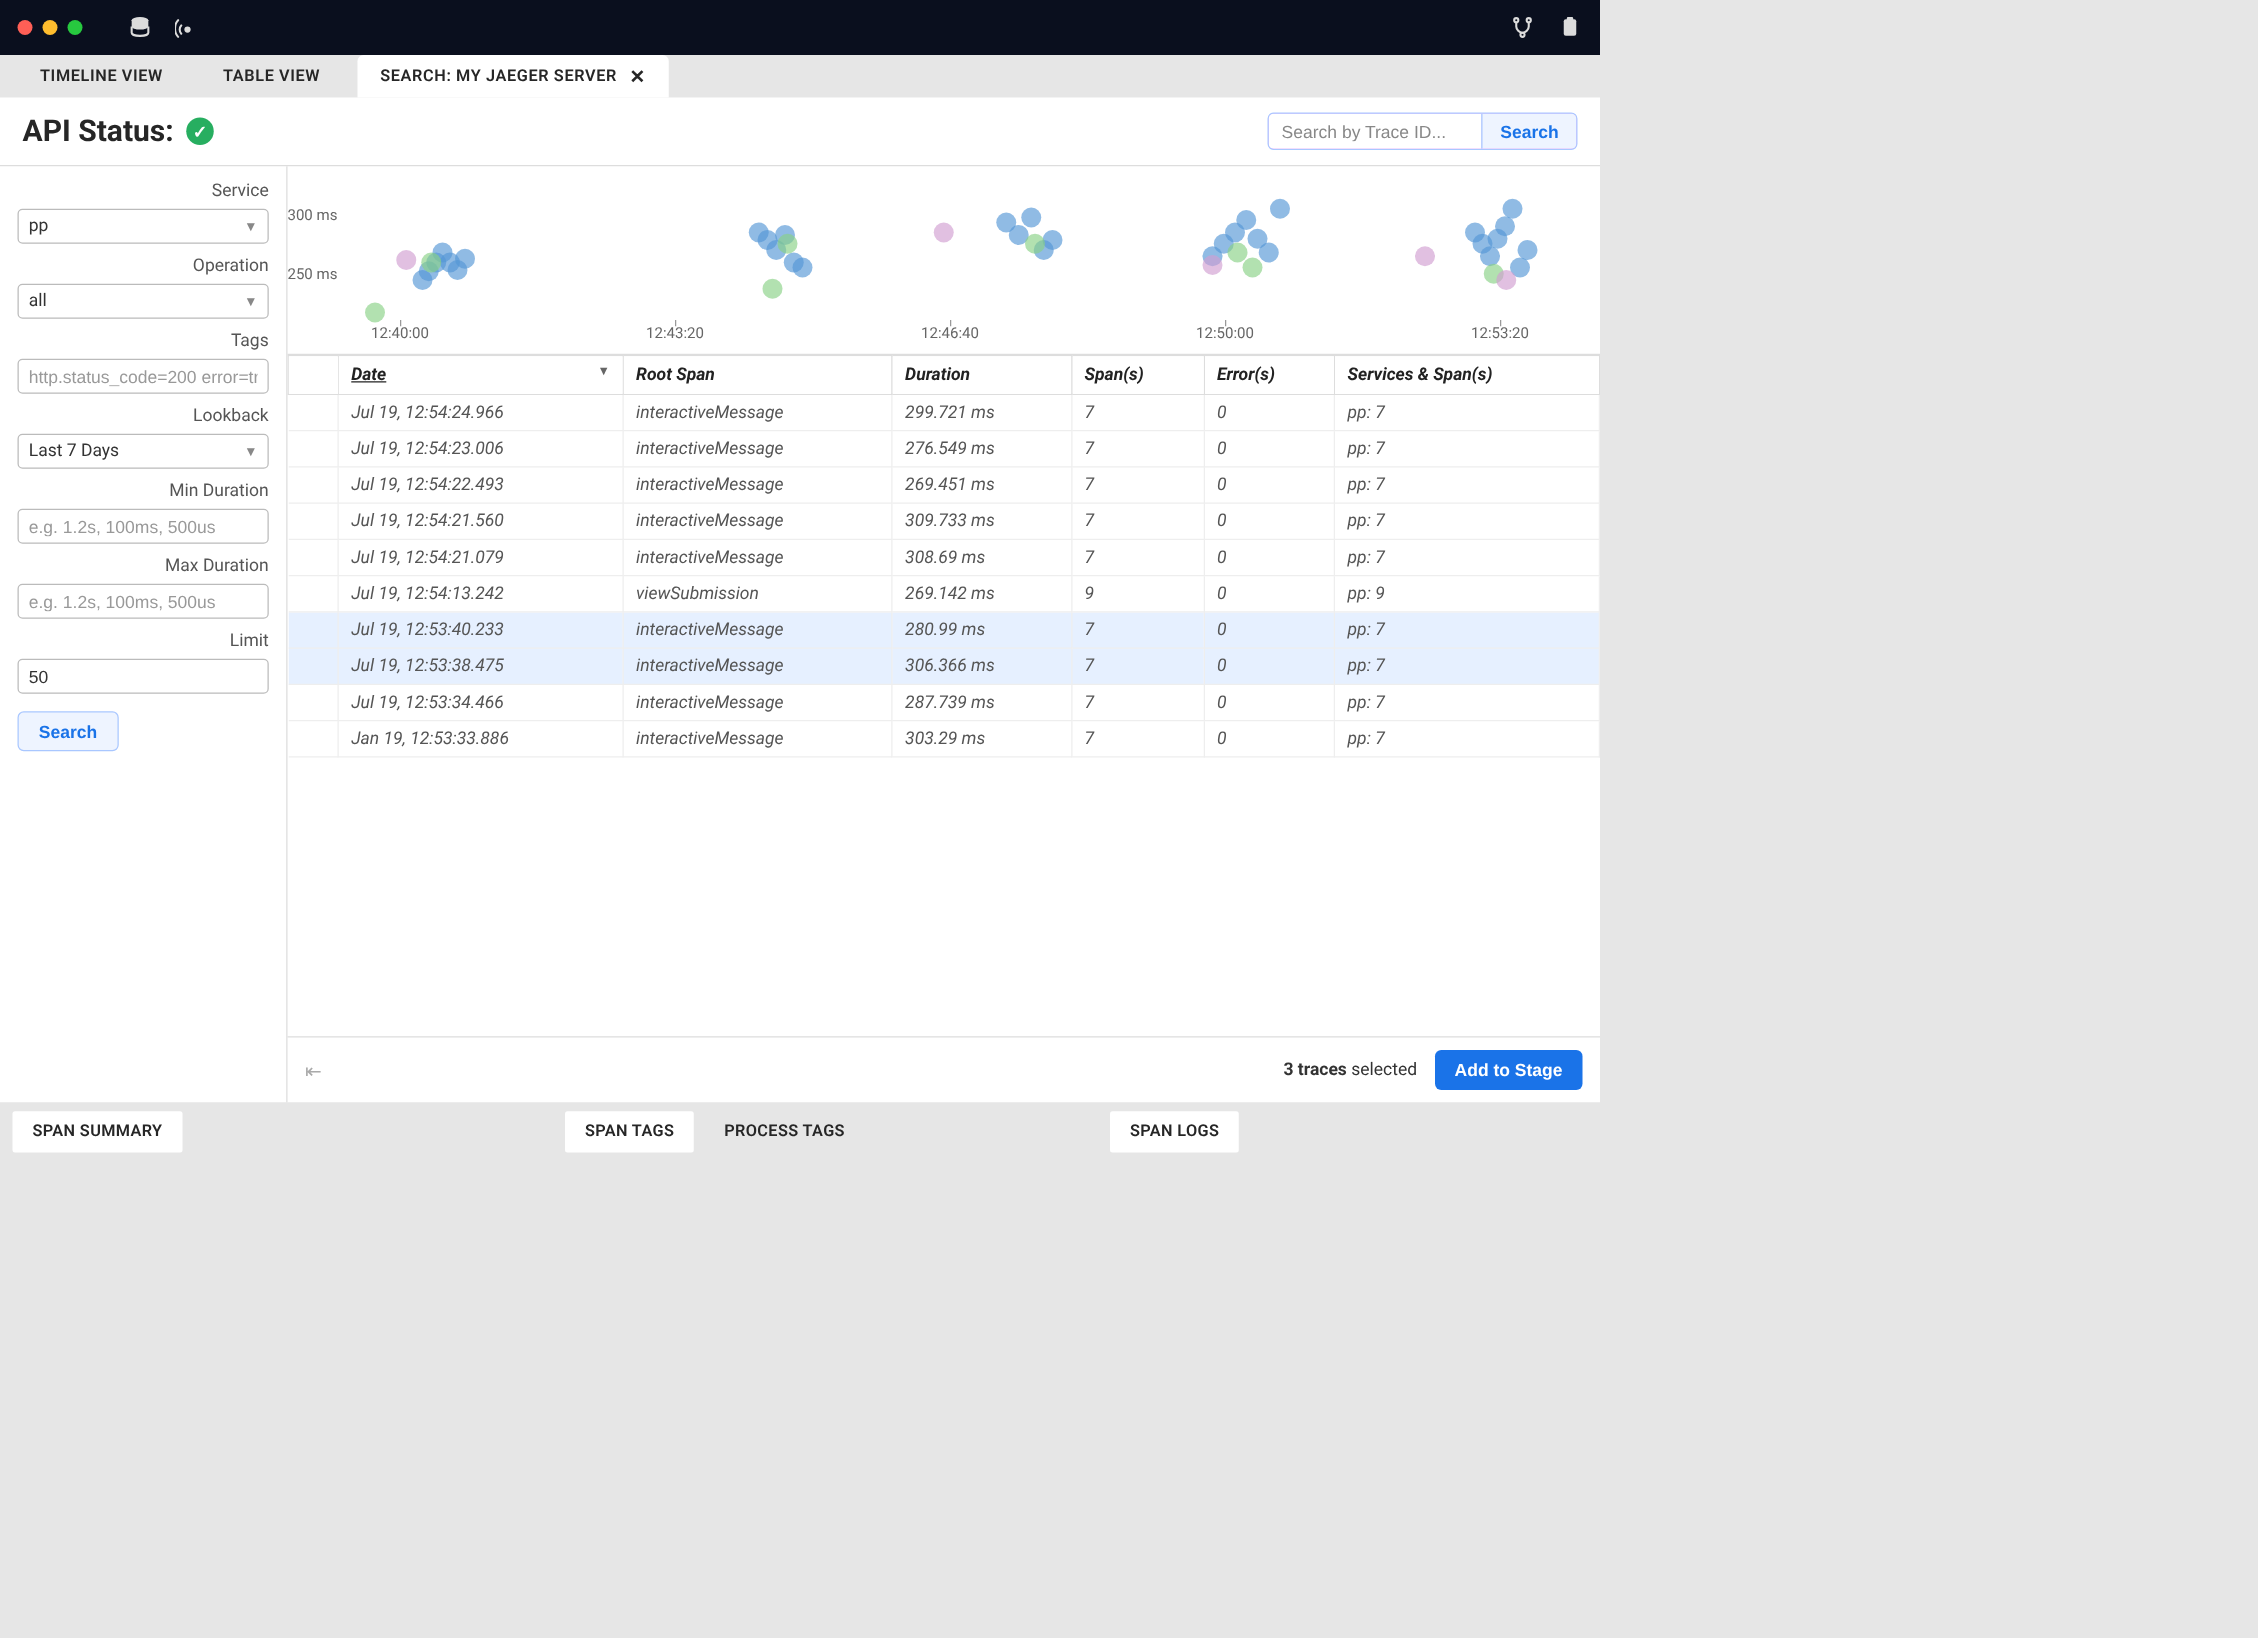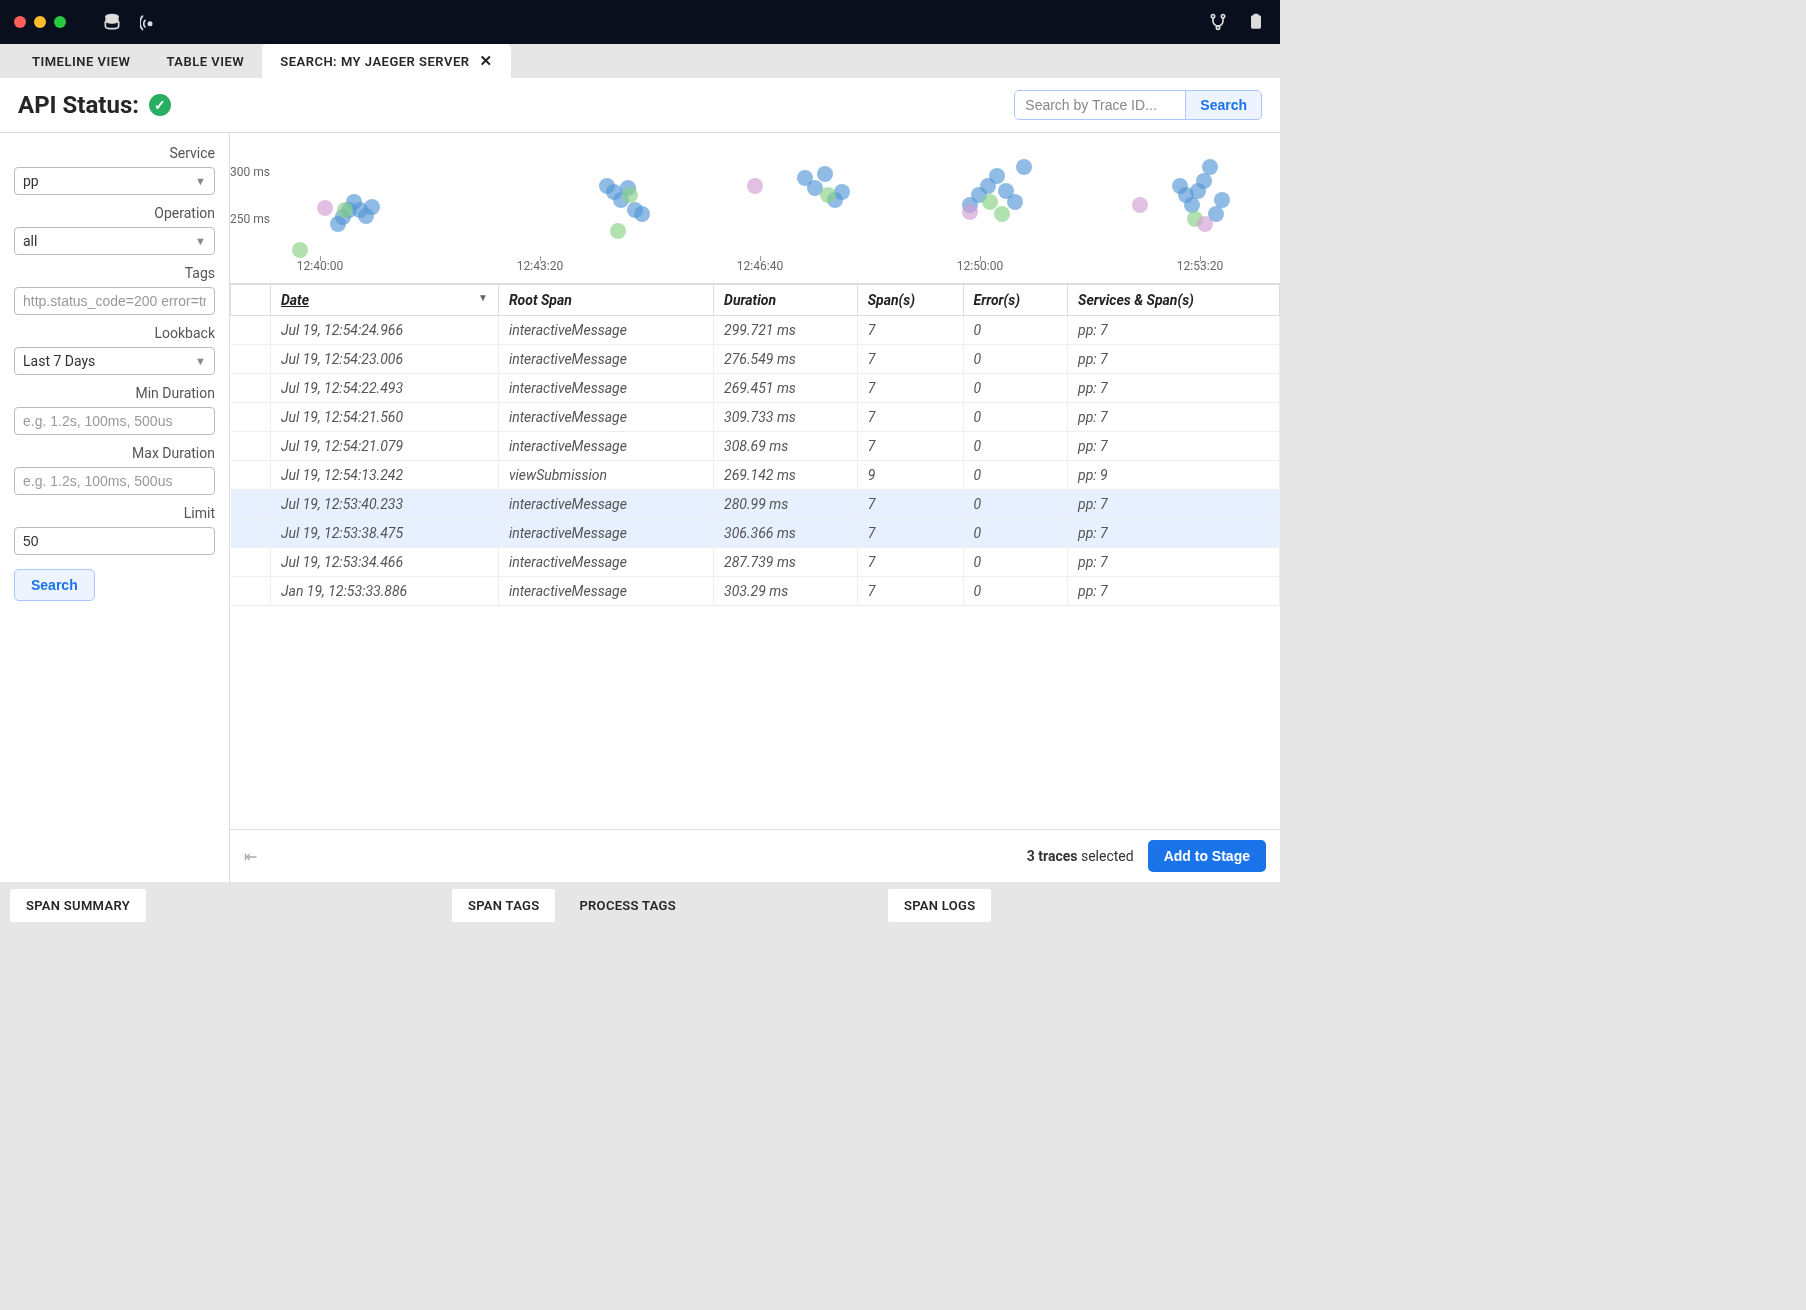--- a/index.html
+++ b/index.html
@@ -4,21 +4,21 @@
 <style>
 * { margin:0; padding:0; box-sizing:border-box; }
 body { font-family:-apple-system,BlinkMacSystemFont,"Segoe UI",Roboto,sans-serif; background:#e6e6e6; color:#262626; font-size:14px; overflow:hidden; }
 .app { width:1280px; height:928px; display:flex; flex-direction:column; background:#e6e6e6; }
 .titlebar { height:44px; background:#0a0f1e; display:flex; align-items:center; padding:0 14px; gap:18px; }
 .win-dots { display:flex; gap:8px; margin-right:18px; }
 .dot { width:12px; height:12px; border-radius:50%; }
 .dot.r{background:#ff5f56;} .dot.y{background:#ffbd2e;} .dot.g{background:#27c93f;}
 .tb-icon { width:20px; height:20px; color:#dcdcdc; display:flex; align-items:center; justify-content:center; }
 .tb-spacer { flex:1; }
-.tabstrip { height:34px; display:flex; align-items:stretch; padding-left:14px; gap:0; background:#e6e6e6; }
+.tabstrip { height:34px; display:flex; align-items:stretch; padding-left:14px; gap:12px; background:#e6e6e6; }
 .tab { display:flex; align-items:center; padding:0 18px; font-size:13px; font-weight:600; letter-spacing:.5px; color:#262626; cursor:pointer; border-top-left-radius:5px; border-top-right-radius:5px; }
 .tab.active { background:#fff;align-items:center; }
 .tab .close { margin-left:10px; font-size:15px; line-height:1; cursor:pointer; }
 .content { flex:1; display:flex; flex-direction:column; background:#fff; min-height:0; }
 .headerbar { display:flex; align-items:center; padding:12px 18px; border-bottom:1px solid #ddd; }
 .api-title { font-size:24px; font-weight:700; }
 .status-check { width:22px; height:22px; border-radius:50%; background:#27ae60; margin-left:10px; display:flex; align-items:center; justify-content:center; color:#fff; font-size:14px; font-weight:700; }
 .hb-spacer { flex:1; }
 .search-group { display:flex; align-items:center; border:1px solid #a9c7ff; border-radius:5px; overflow:hidden; background:#f0abfc; }
 .search-input { border:none; padding:6px 10px; font-size:14px; color:#555; width:170px; outline:none; }

